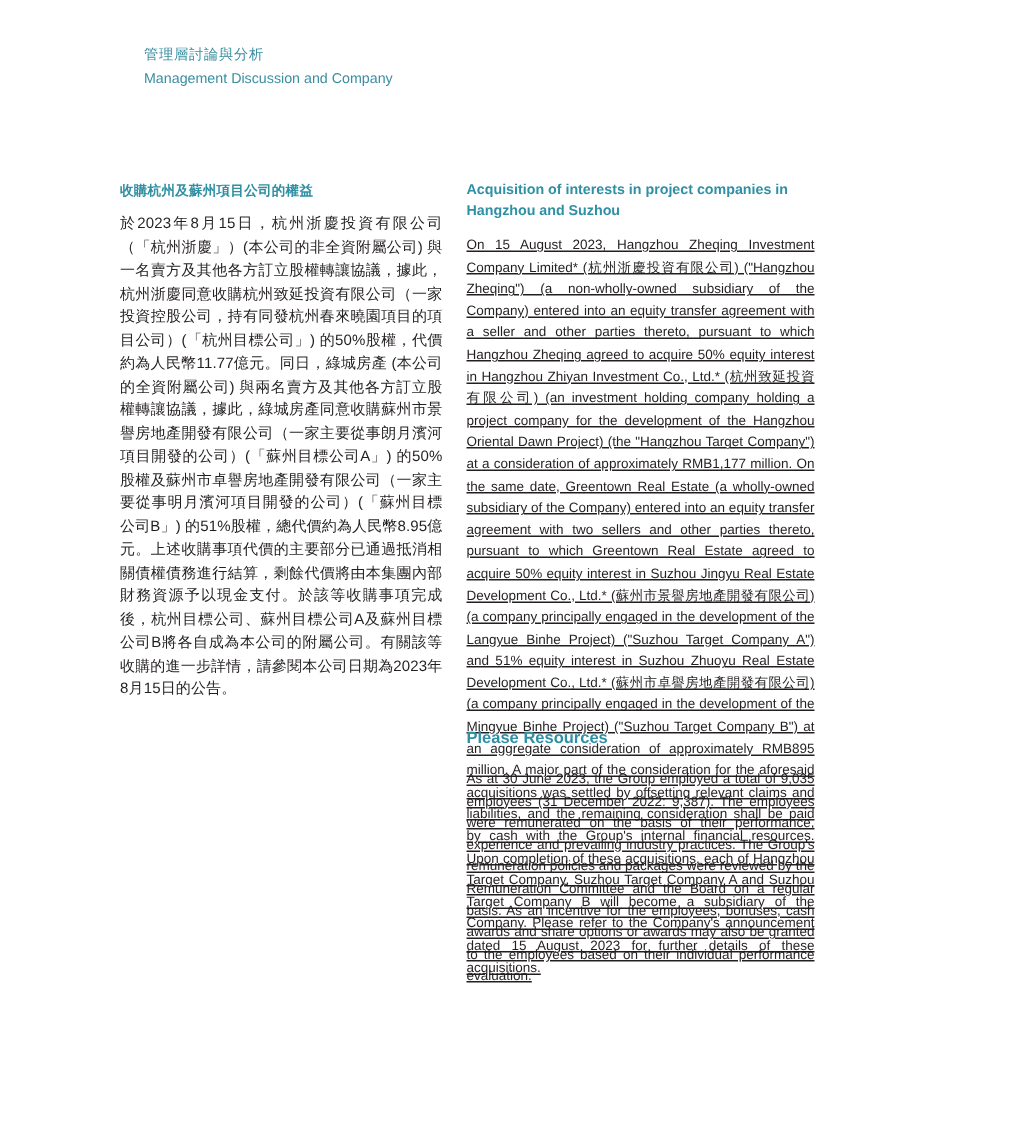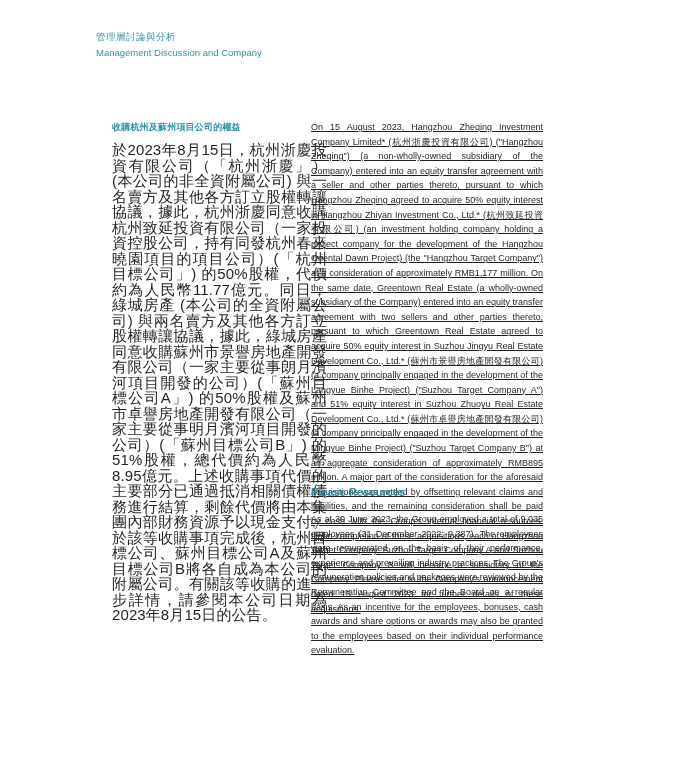--- a/index.html
+++ b/index.html
@@ -43,21 +43,21 @@
     margin: 0;
   }
 
   
   .col {
     position: absolute;
     top: 120px;
     width: 215px;
   }
   .col-zh {
-    left: 112px;
+    left: 80px;
   }
   .col-en {
     left: 311px;
     width: 245px;
   }
 
   h2.sec-zh {
     font-size: 9px;
     font-weight: bold;
     color: #2f8fa3;
@@ -66,21 +66,21 @@
     letter-spacing: 0.2px;
   }
   h2.sec-en {
     font-size: 9.5px;
     font-weight: bold;
     color: #2f8fa3;
     margin: 0 0 8px 0;
     line-height: 14px;
   }
   p.body-zh {
-    font-size: 15px;
+    font-size: 10px;
     line-height: 15.5px;
     margin: 0 0 12px 0;
     text-align: justify;
     text-justify: inter-ideograph;
     color: #231f20;
     letter-spacing: 0.1px;
   }
   p.body-en {
     font-size: 9px;
     line-height: 14.6px;
@@ -161,20 +161,21 @@
     <p class="zh">管理層討論與分析</p>
     <p class="en">Management Discussion and Company</p>
   </div>
 
   <div class="col col-zh">
     <h2 class="sec-zh">收購杭州及蘇州項目公司的權益</h2>
     <p class="body-zh">於2023年8月15日，杭州浙慶投資有限公司（「杭州浙慶」）(本公司的非全資附屬公司) 與一名賣方及其他各方訂立股權轉讓協議，據此，杭州浙慶同意收購杭州致延投資有限公司（一家投資控股公司，持有同發杭州春來曉園項目的項目公司）(「杭州目標公司」) 的50%股權，代價約為人民幣11.77億元。同日，綠城房產 (本公司的全資附屬公司) 與兩名賣方及其他各方訂立股權轉讓協議，據此，綠城房產同意收購蘇州市景譽房地產開發有限公司（一家主要從事朗月濱河項目開發的公司）(「蘇州目標公司A」) 的50%股權及蘇州市卓譽房地產開發有限公司（一家主要從事明月濱河項目開發的公司）(「蘇州目標公司B」) 的51%股權，總代價約為人民幣8.95億元。上述收購事項代價的主要部分已通過抵消相關債權債務進行結算，剩餘代價將由本集團內部財務資源予以現金支付。於該等收購事項完成後，杭州目標公司、蘇州目標公司A及蘇州目標公司B將各自成為本公司的附屬公司。有關該等收購的進一步詳情，請參閱本公司日期為2023年8月15日的公告。</p>
   </div>
 
   <div class="col col-en">
+    <h2 class="sec-en">Acquisition of interests in project companies in Hangzhou and Suzhou</h2>
     <p class="body-en">On 15 August 2023, Hangzhou Zheqing Investment Company Limited* (杭州浙慶投資有限公司) ("Hangzhou Zheqing") (a non-wholly-owned subsidiary of the Company) entered into an equity transfer agreement with a seller and other parties thereto, pursuant to which Hangzhou Zheqing agreed to acquire 50% equity interest in Hangzhou Zhiyan Investment Co., Ltd.* (杭州致延投資有限公司) (an investment holding company holding a project company for the development of the Hangzhou Oriental Dawn Project) (the "Hangzhou Target Company") at a consideration of approximately RMB1,177 million. On the same date, Greentown Real Estate (a wholly-owned subsidiary of the Company) entered into an equity transfer agreement with two sellers and other parties thereto, pursuant to which Greentown Real Estate agreed to acquire 50% equity interest in Suzhou Jingyu Real Estate Development Co., Ltd.* (蘇州市景譽房地產開發有限公司) (a company principally engaged in the development of the Langyue Binhe Project) ("Suzhou Target Company A") and 51% equity interest in Suzhou Zhuoyu Real Estate Development Co., Ltd.* (蘇州市卓譽房地產開發有限公司) (a company principally engaged in the development of the Mingyue Binhe Project) ("Suzhou Target Company B") at an aggregate consideration of approximately RMB895 million. A major part of the consideration for the aforesaid acquisitions was settled by offsetting relevant claims and liabilities, and the remaining consideration shall be paid by cash with the Group's internal financial resources. Upon completion of these acquisitions, each of Hangzhou Target Company, Suzhou Target Company A and Suzhou Target Company B will become a subsidiary of the Company. Please refer to the Company's announcement dated 15 August 2023 for further details of these acquisitions.</p>
   </div>
 
   <div class="sec2-zh">
   </div>
 
   <div class="sec2-en">
     <h2 class="sec2-title-en">Please Resources</h2>
     <p class="body-en">As at 30 June 2023, the Group employed a total of 9,035 employees (31 December 2022: 9,387). The employees were remunerated on the basis of their performance, experience and prevailing industry practices. The Group's remuneration policies and packages were reviewed by the Remuneration Committee and the Board on a regular basis. As an incentive for the employees, bonuses, cash awards and share options or awards may also be granted to the employees based on their individual performance evaluation.</p>
   </div>

